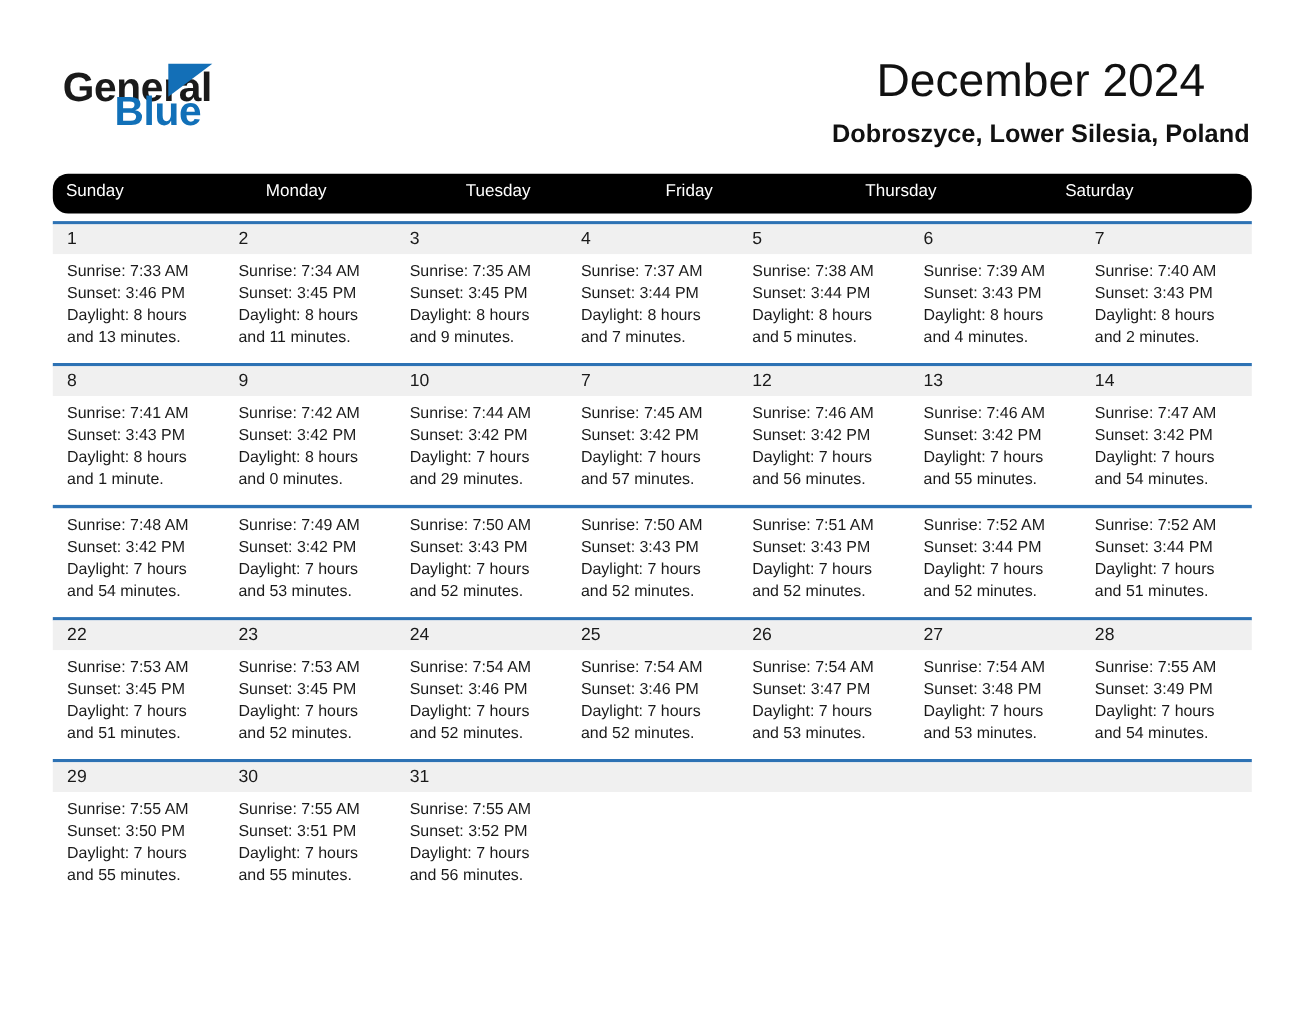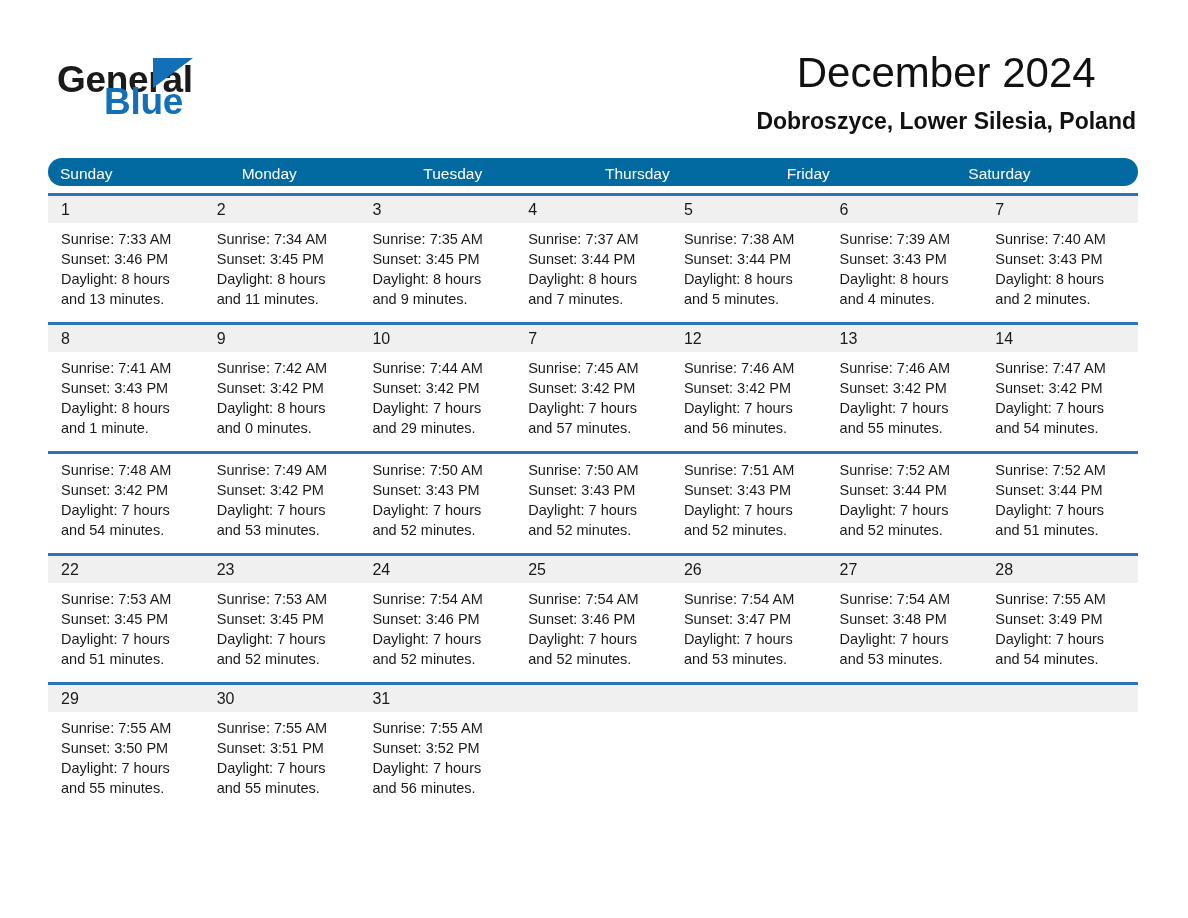--- a/index.html
+++ b/index.html
@@ -86,22 +86,22 @@
 
   
   .calendar {
     position: absolute;
     left: 48px;
     top: 158px;
     width: 1090px;
   }
   .weekdays {
     display: flex;
-    background: #0369a1;
-    height: 28px;
+    background: #000000;
+    height: 36px;
     border-radius: 14px;
   }
   .weekday {
     flex: 1 1 0;
     min-width: 0;
     color: #ffffff;
     font-size: 15.5px;
     line-height: 32px;
     padding-left: 12px;
     box-sizing: border-box;
@@ -165,22 +165,22 @@
       <div class="cal-title">December 2024</div>
       <div class="cal-subtitle">Dobroszyce, Lower Silesia, Poland</div>
     </div>
   </div>
 
   <div class="calendar">
     <div class="weekdays">
       <div class="weekday">Sunday</div>
       <div class="weekday">Monday</div>
       <div class="weekday">Tuesday</div>
+      <div class="weekday">Friday</div>
       <div class="weekday">Thursday</div>
-      <div class="weekday">Friday</div>
       <div class="weekday">Saturday</div>
     </div>
 
     <div class="week">
       <div class="week-daynums">
         <div class="daynum">1</div>
         <div class="daynum">2</div>
         <div class="daynum">3</div>
         <div class="daynum">4</div>
         <div class="daynum">5</div>

